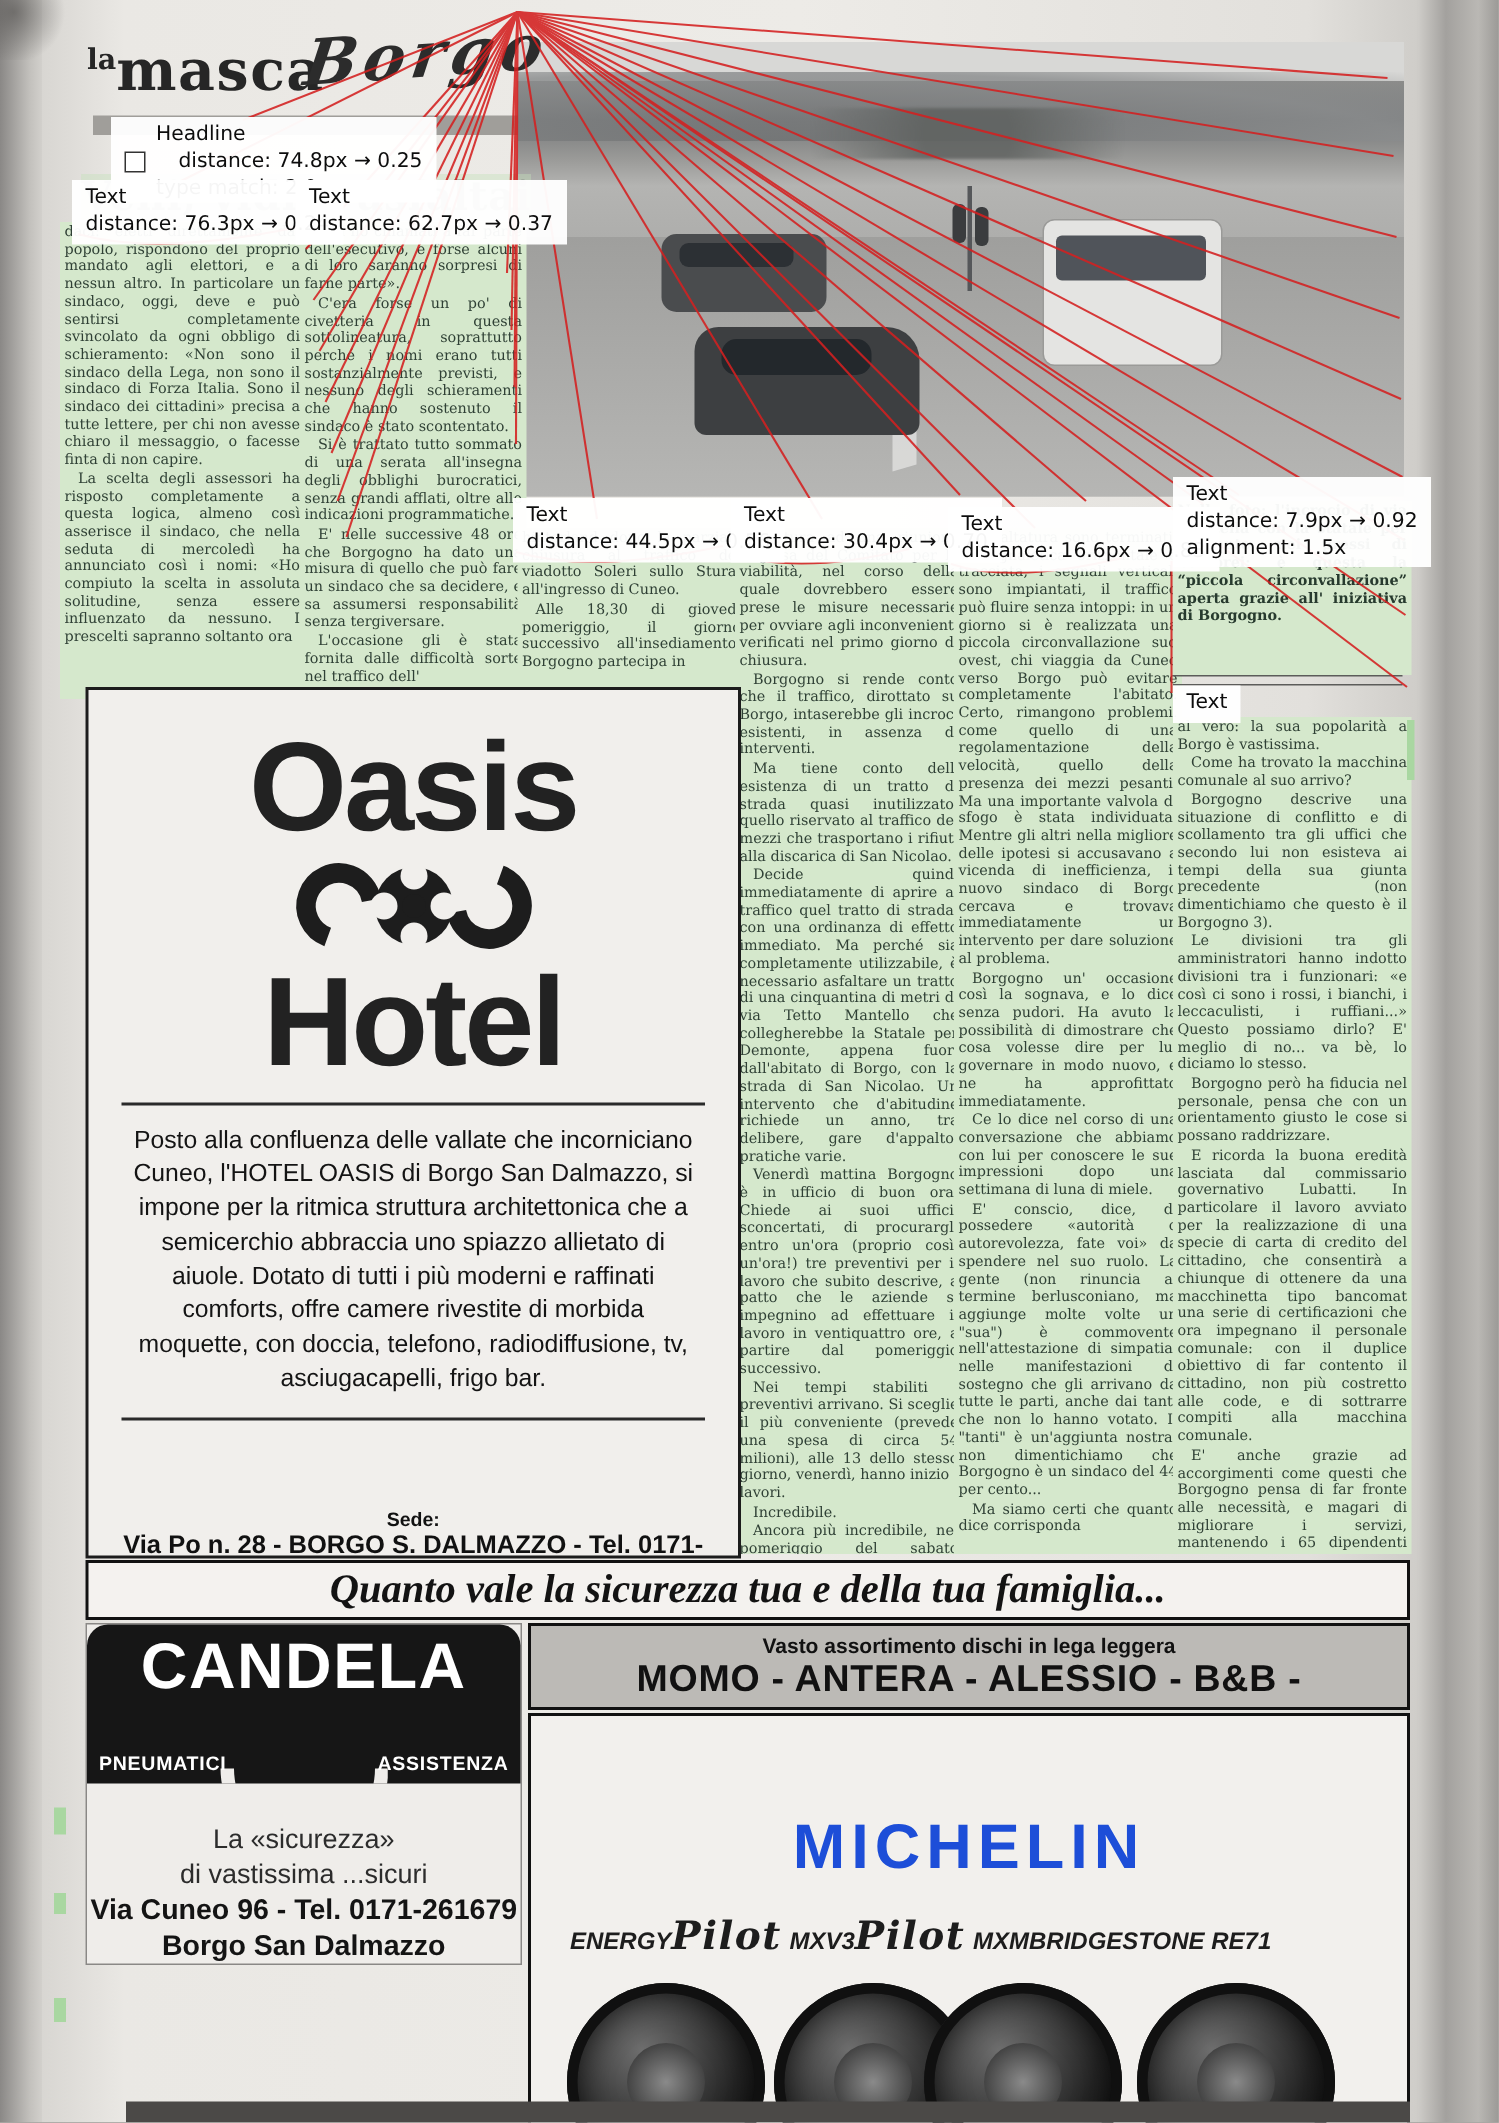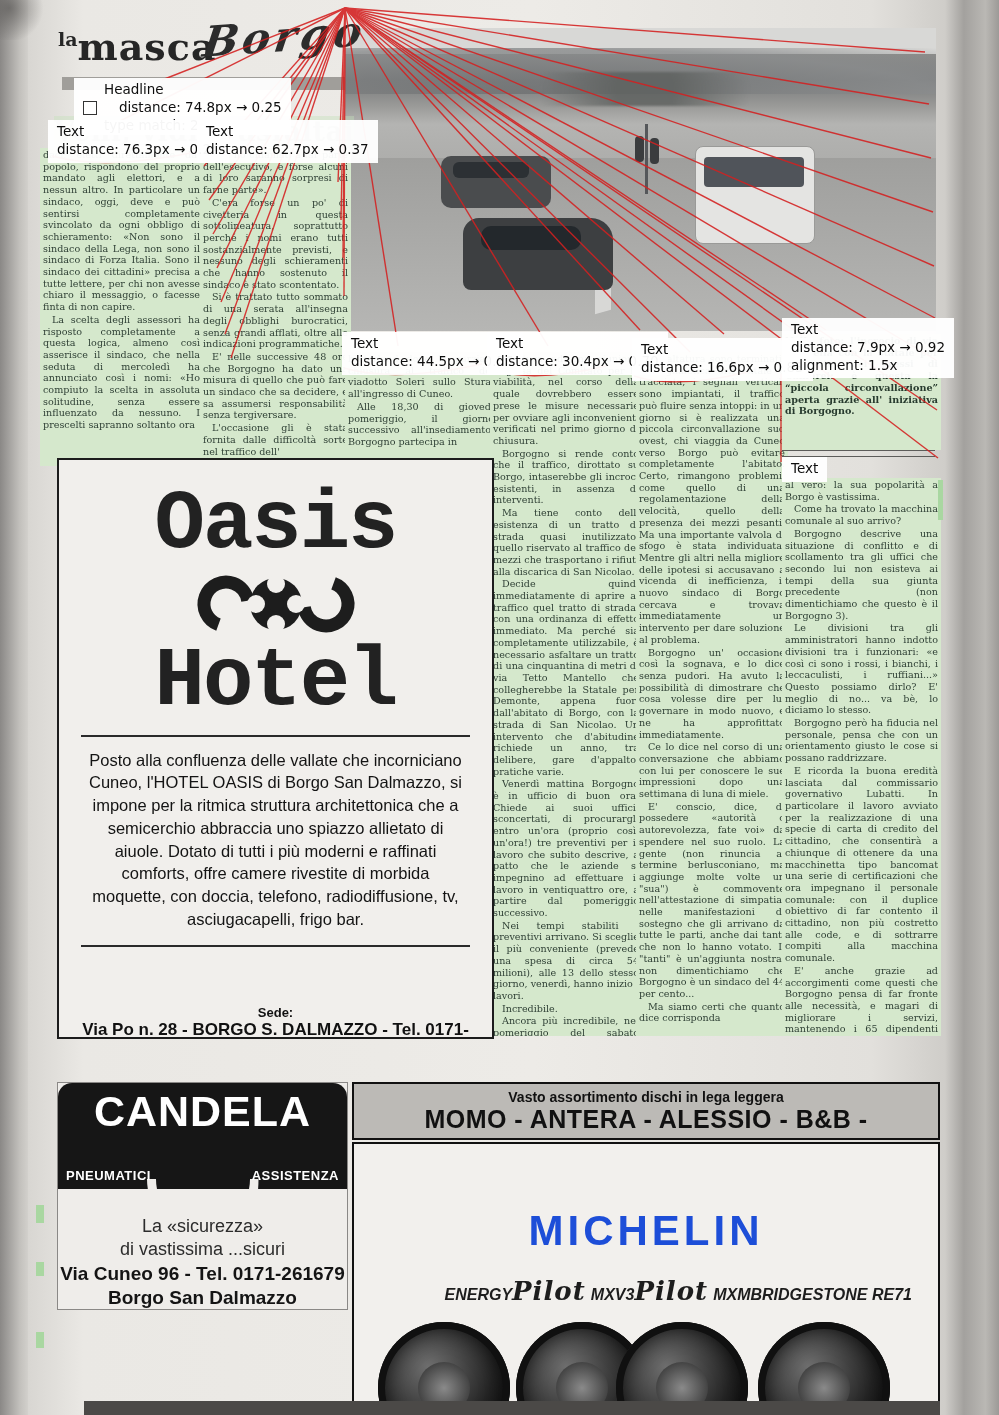--- a/index.html
+++ b/index.html
@@ -43,21 +43,21 @@
 
   
   .col{position:absolute;background:#d5e8cc;color:#2f4035;font-size:9.6px;line-height:1.22;text-align:justify;padding:1px 3px;overflow:hidden;z-index:5;font-family:"DejaVu Serif",serif;}
   .col p{margin:0 0 1px 0;text-indent:9px;}
   .col p:first-child{text-indent:0;}
   .caption{font-weight:bold;color:#273a2e;}
   .dbl-rule{position:absolute;left:782px;top:450px;width:153px;height:5px;border-top:1.6px solid #5c5c5a;border-bottom:1.6px solid #5c5c5a;z-index:6;}
 
   
   .oasis{position:absolute;left:57px;top:458px;width:433px;height:577px;background:#f1efec;border:2px solid #1c1c1c;z-index:8;text-align:center;overflow:hidden;}
-  .oasis .brand{font-family:Liberation Mono, monospace;font-weight:900;font-size:84px;line-height:.92;color:#222;letter-spacing:-2px;}
+  .oasis .brand{font-family:Liberation Sans, sans-serif;font-weight:900;font-size:84px;line-height:.92;color:#222;letter-spacing:-2px;}
   .oasis .brand.top{margin-top:26px;}
   .o-sym{margin:4px auto 2px;display:block;}
   .oasis .rule{height:2px;background:#2a2a2a;margin:14px 22px 0;}
   .oasis .body{font:16.5px/1.38 "Liberation Sans",sans-serif;color:#141414;margin:12px 24px 0;}
   .oasis .sede-wrap{margin-top:58px;font-family:"Liberation Sans",sans-serif;color:#111;}
   .oasis .sede{font-weight:bold;font-size:13px;}
   .oasis .addr{font-weight:bold;font-size:17px;}
 
   
   .banner{position:absolute;left:57px;top:1040px;width:879px;height:36px;border:2px solid #111;background:#f4f2ef;font:italic bold 27px "Liberation Serif",serif;color:#131313;text-align:center;line-height:35px;z-index:8;overflow:hidden;}
@@ -71,21 +71,21 @@
   .cand-sub.l{left:8px;} .cand-sub.r{right:8px;}
   .cand-slogan{margin-top:26px;font:18px/1.3 "Liberation Sans",sans-serif;color:#2c2c2c;}
   .cand-addr{margin-top:0;font:bold 19px/1.25 "Liberation Sans",sans-serif;color:#141414;}
 
   
   .mich-head{position:absolute;left:352px;top:1082px;width:584px;height:54px;background:#bcbab6;border:2px solid #111;text-align:center;z-index:8;color:#111;overflow:hidden;}
   .mh1{font:bold 14px "Liberation Sans",sans-serif;padding-top:5px;}
   .mh2{font:900 25px/1.15 "Liberation Sans",sans-serif;letter-spacing:.5px;}
   .mich{position:absolute;left:352px;top:1142px;width:584px;height:272px;border:2px solid #111;background:#f2f0ed;z-index:8;overflow:hidden;text-align:center;}
   .mich-brand{margin-top:66px;font:900 42px/1 "Liberation Sans",sans-serif;color:#1d4ed8;letter-spacing:4px;}
-  .models{display:flex;justify-content:flex-end;align-items:baseline;padding:24px 26px 0;color:#1d1d1d;}
+  .models{display:flex;justify-content:flex-start;align-items:baseline;padding:24px 26px 0;color:#1d1d1d;}
   .model{white-space:nowrap;}
   .m-script{font:italic bold 26px "DejaVu Serif",serif;letter-spacing:1px;}
   .m-bold{font:italic 900 16px "Liberation Sans",sans-serif;}
   .tire{position:absolute;width:132px;height:132px;border-radius:50%;background:radial-gradient(circle at 38% 34%,#6e6e6e,#242424 55%,#050505 90%);box-shadow:inset 0 0 0 7px #101010, inset 0 0 26px #000;}
   .tire:after{content:"";position:absolute;left:30%;top:30%;width:40%;height:40%;border-radius:50%;background:radial-gradient(circle,#8a8a8a,#3a3a3a 80%);}
 
   .botbar{position:absolute;left:84px;top:1401px;width:856px;height:14px;background:#4b4947;z-index:9;}
   .tick{position:absolute;background:#a9d7a1;z-index:5;}
 
   svg.overlay{position:absolute;left:0;top:0;z-index:20;pointer-events:none;}
@@ -259,20 +259,21 @@
     <div class="rule"></div>
     <div class="body">Posto alla confluenza delle vallate che incorniciano Cuneo, l'HOTEL OASIS di Borgo San Dalmazzo, si impone per la ritmica struttura architettonica che a semicerchio abbraccia uno spiazzo allietato di aiuole. Dotato di tutti i più moderni e raffinati comforts, offre camere rivestite di morbida moquette, con doccia, telefono, radiodiffusione, tv, asciugacapelli, frigo bar.</div>
     <div class="rule"></div>
     <div class="sede-wrap">
       <div class="sede">Sede:</div>
       <div class="addr">Via Po n. 28 - BORGO S. DALMAZZO - Tel. 0171-262121</div>
 
     </div>
   </div>
 
+  <div class="banner">Quanto vale la sicurezza tua e della tua famiglia...</div>
 
   <div class="candela">
     <div class="cand-logo">
       <div class="cand-brand">CANDELA</div>
       <div class="cand-arc"></div>
       <div class="cand-sub l">PNEUMATICI</div>
       <div class="cand-sub r">ASSISTENZA</div>
     </div>
     <div class="cand-slogan">
       <div>La «sicurezza»</div>

